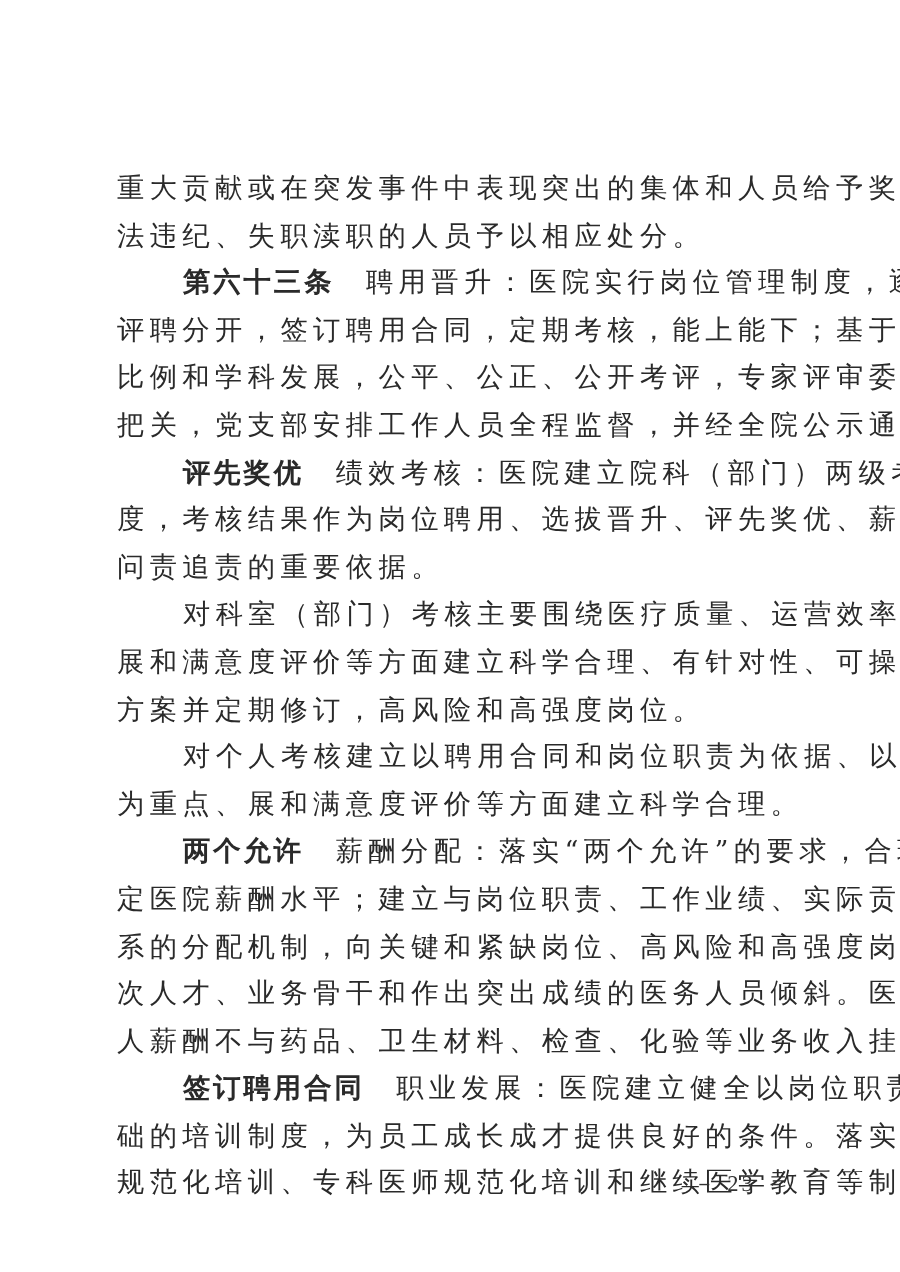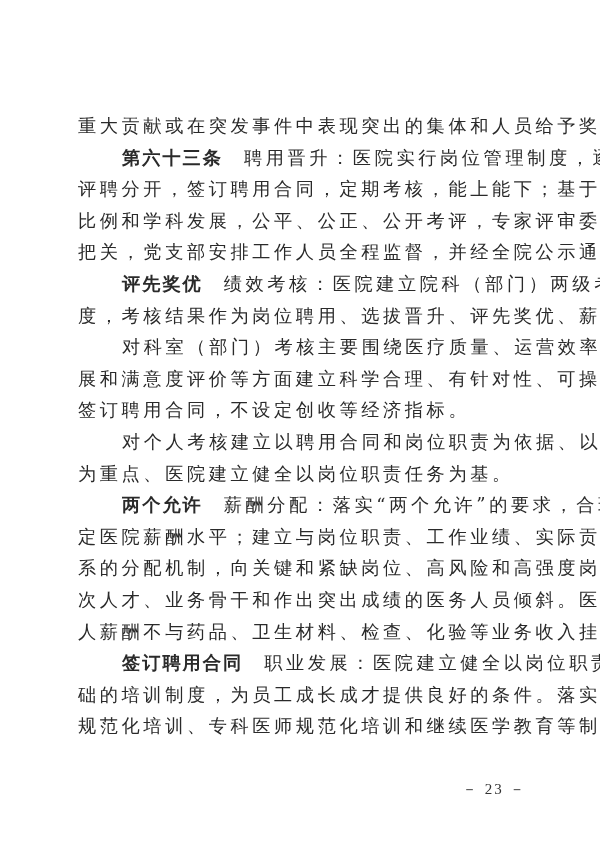--- a/index.html
+++ b/index.html
@@ -52,47 +52,49 @@
       letter-spacing: 2px;
     }
   </style>
 </head>
 <body>
 
 <div class="page">
 
   <div>
     <div class="line">重大贡献或在突发事件中表现突出的集体和人员给予奖励；对违</div>
+    <div class="line last">法违纪、失职渎职的人员予以相应处分。</div>
   </div>
 
   <div>
     <div class="line indent">
       <span class="article-no">第六十三条</span><span>聘用晋升：医院实行岗位管理制度，逐步实行</span>
     </div>
     <div class="line">评聘分开，签订聘用合同，定期考核，能上能下；基于人员结构</div>
     <div class="line">比例和学科发展，公平、公正、公开考评，专家评审委员会严格</div>
     <div class="line">把关，党支部安排工作人员全程监督，并经全院公示通过后晋升。</div>
   </div>
 
   <div>
     <div class="line indent">
       <span class="article-no">评先奖优</span><span>绩效考核：医院建立院科（部门）两级考核制</span>
     </div>
     <div class="line">度，考核结果作为岗位聘用、选拔晋升、评先奖优、薪酬分配、</div>
+    <div class="line last">问责追责的重要依据。</div>
   </div>
 
   <div>
     <div class="line indent">对科室（部门）考核主要围绕医疗质量、运营效率、持续发</div>
     <div class="line">展和满意度评价等方面建立科学合理、有针对性、可操作的考核</div>
-    <div class="line last">签订聘用合同，不设定创收等经济指标。</div>
+    <div class="line last">方案并定期修订，高风险和高强度岗位。</div>
   </div>
 
   <div>
     <div class="line indent">对个人考核建立以聘用合同和岗位职责为依据、以工作绩效</div>
-    <div class="line last">为重点、医院建立健全以岗位职责任务为基。</div>
+    <div class="line last">为重点、展和满意度评价等方面建立科学合理。</div>
   </div>
 
   <div>
     <div class="line indent">
       <span class="article-no">两个允许</span><span>薪酬分配：落实“两个允许”的要求，合理确</span>
     </div>
     <div class="line">定医院薪酬水平；建立与岗位职责、工作业绩、实际贡献紧密联</div>
     <div class="line">系的分配机制，向关键和紧缺岗位、高风险和高强度岗位、高层</div>
     <div class="line">次人才、业务骨干和作出突出成绩的医务人员倾斜。医务人员个</div>
     <div class="line last">人薪酬不与药品、卫生材料、检查、化验等业务收入挂钩。</div>

